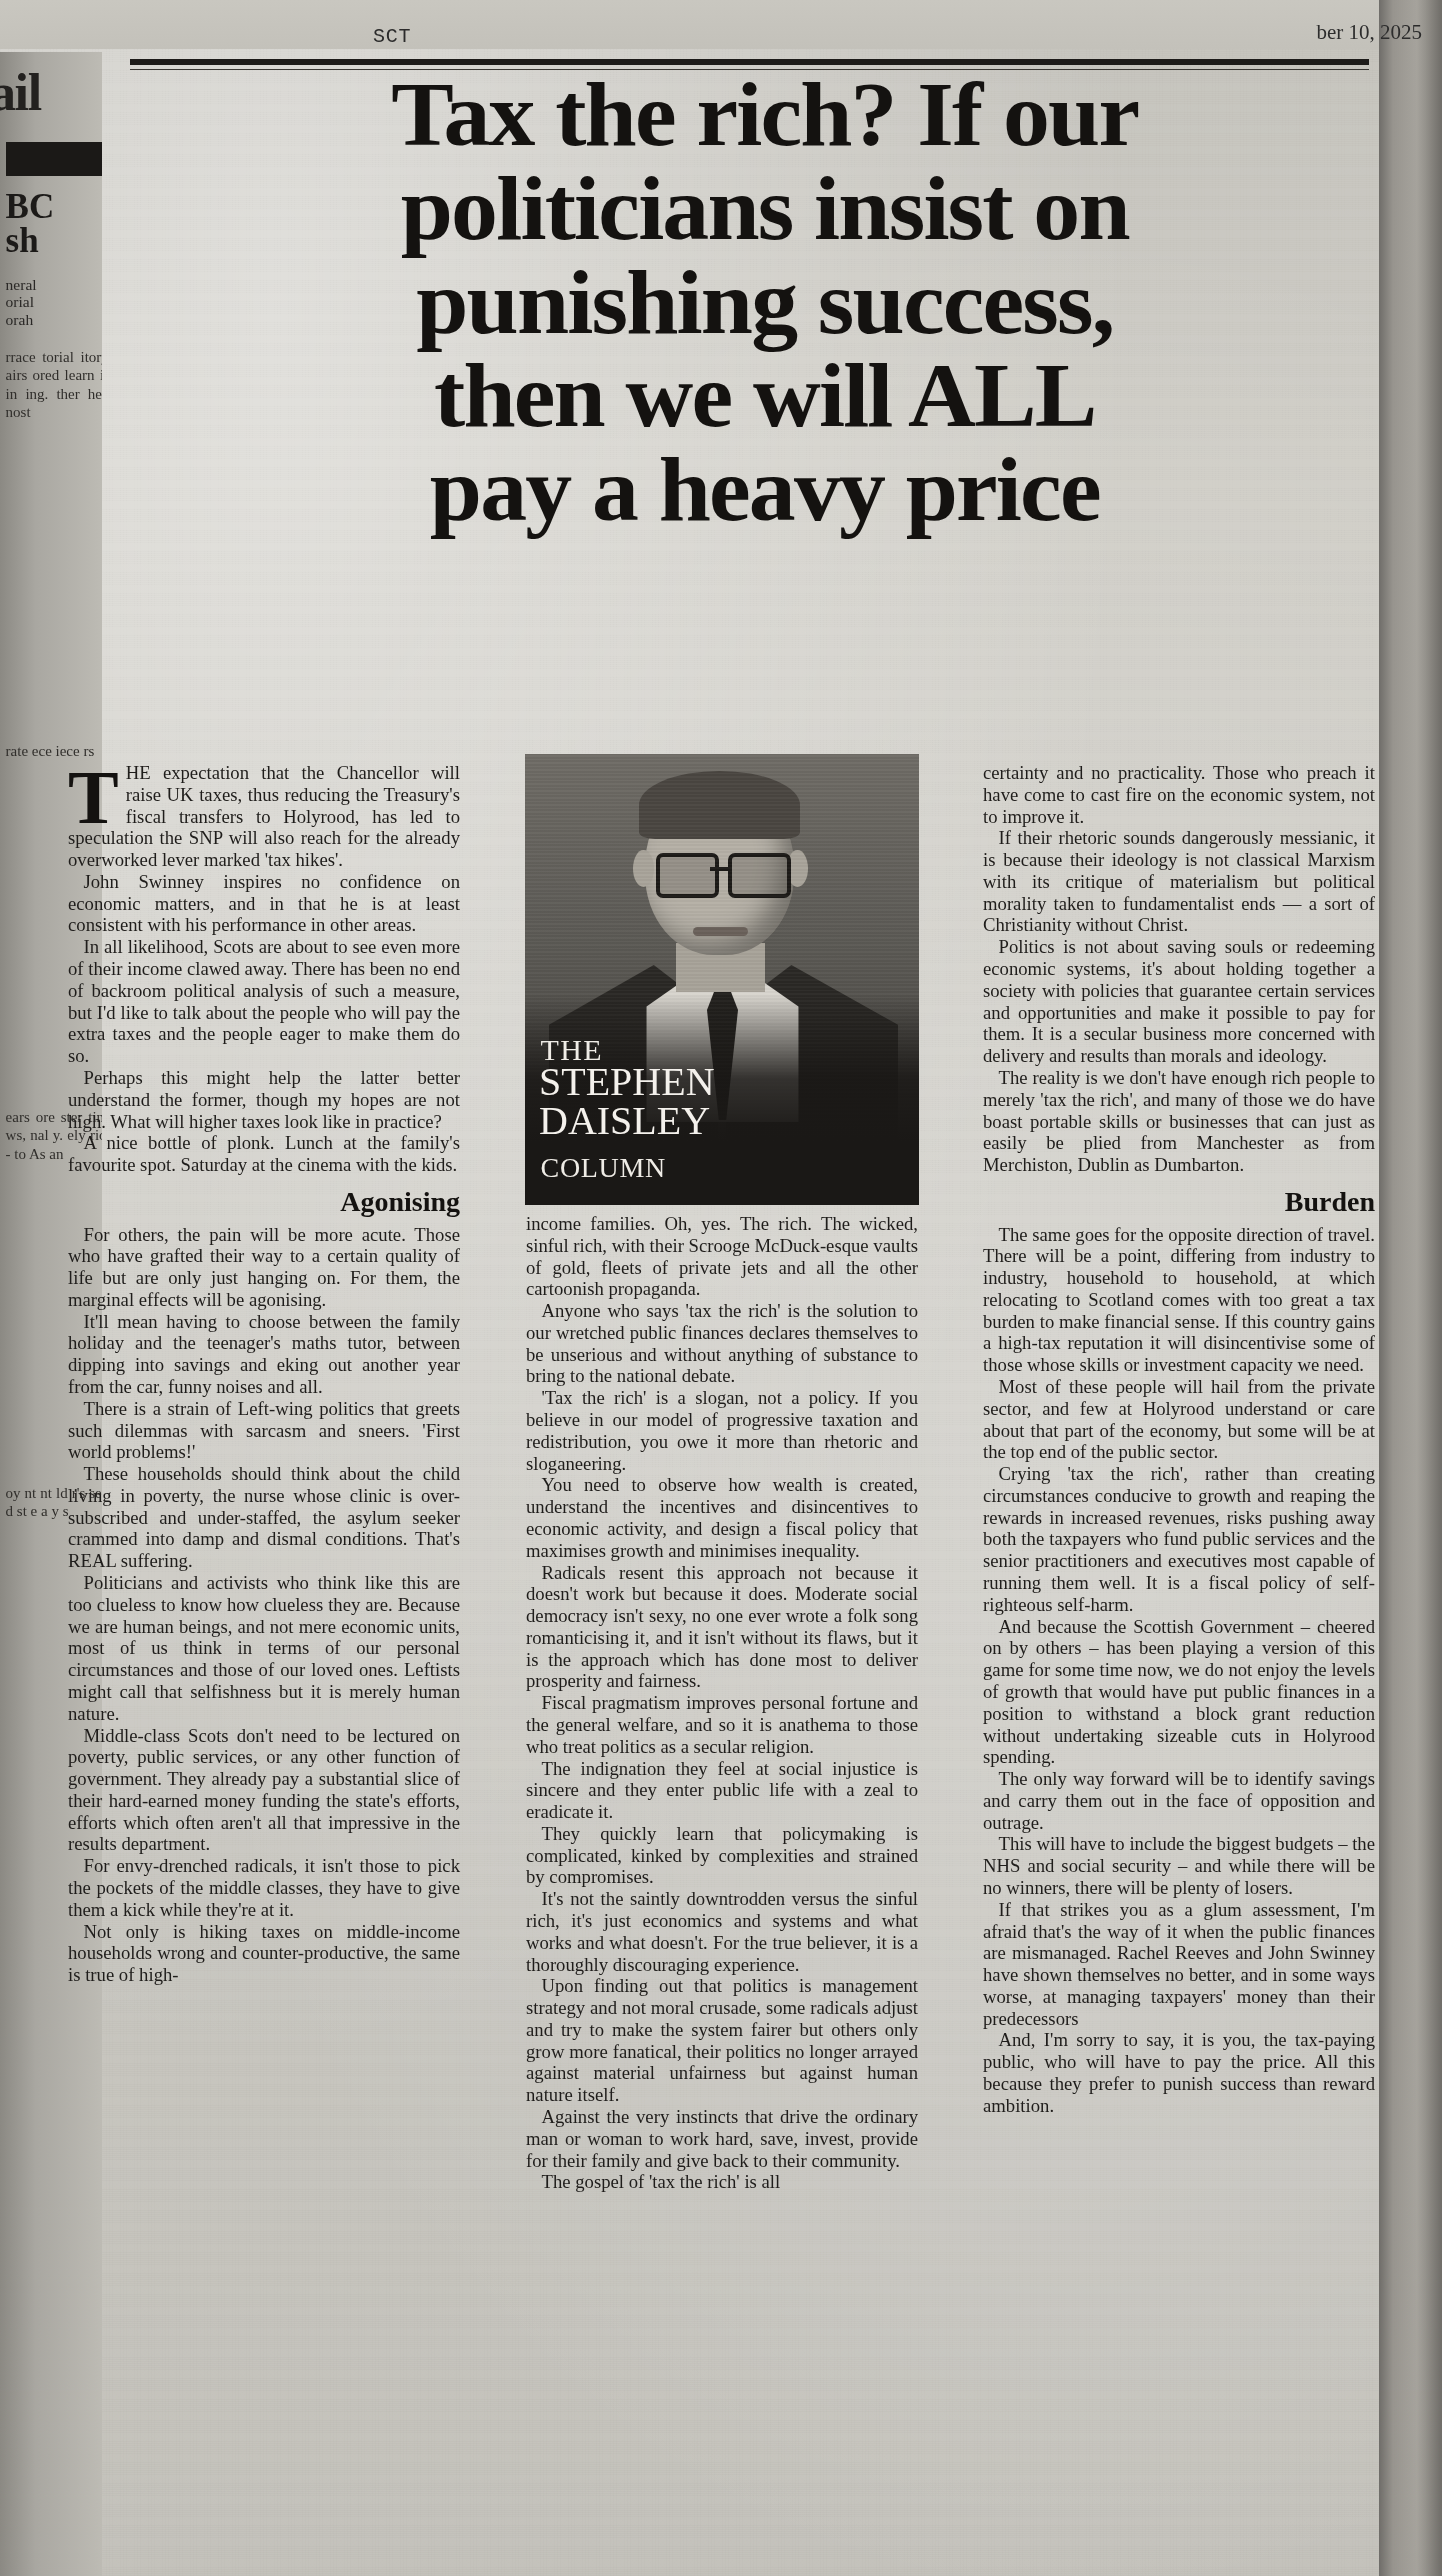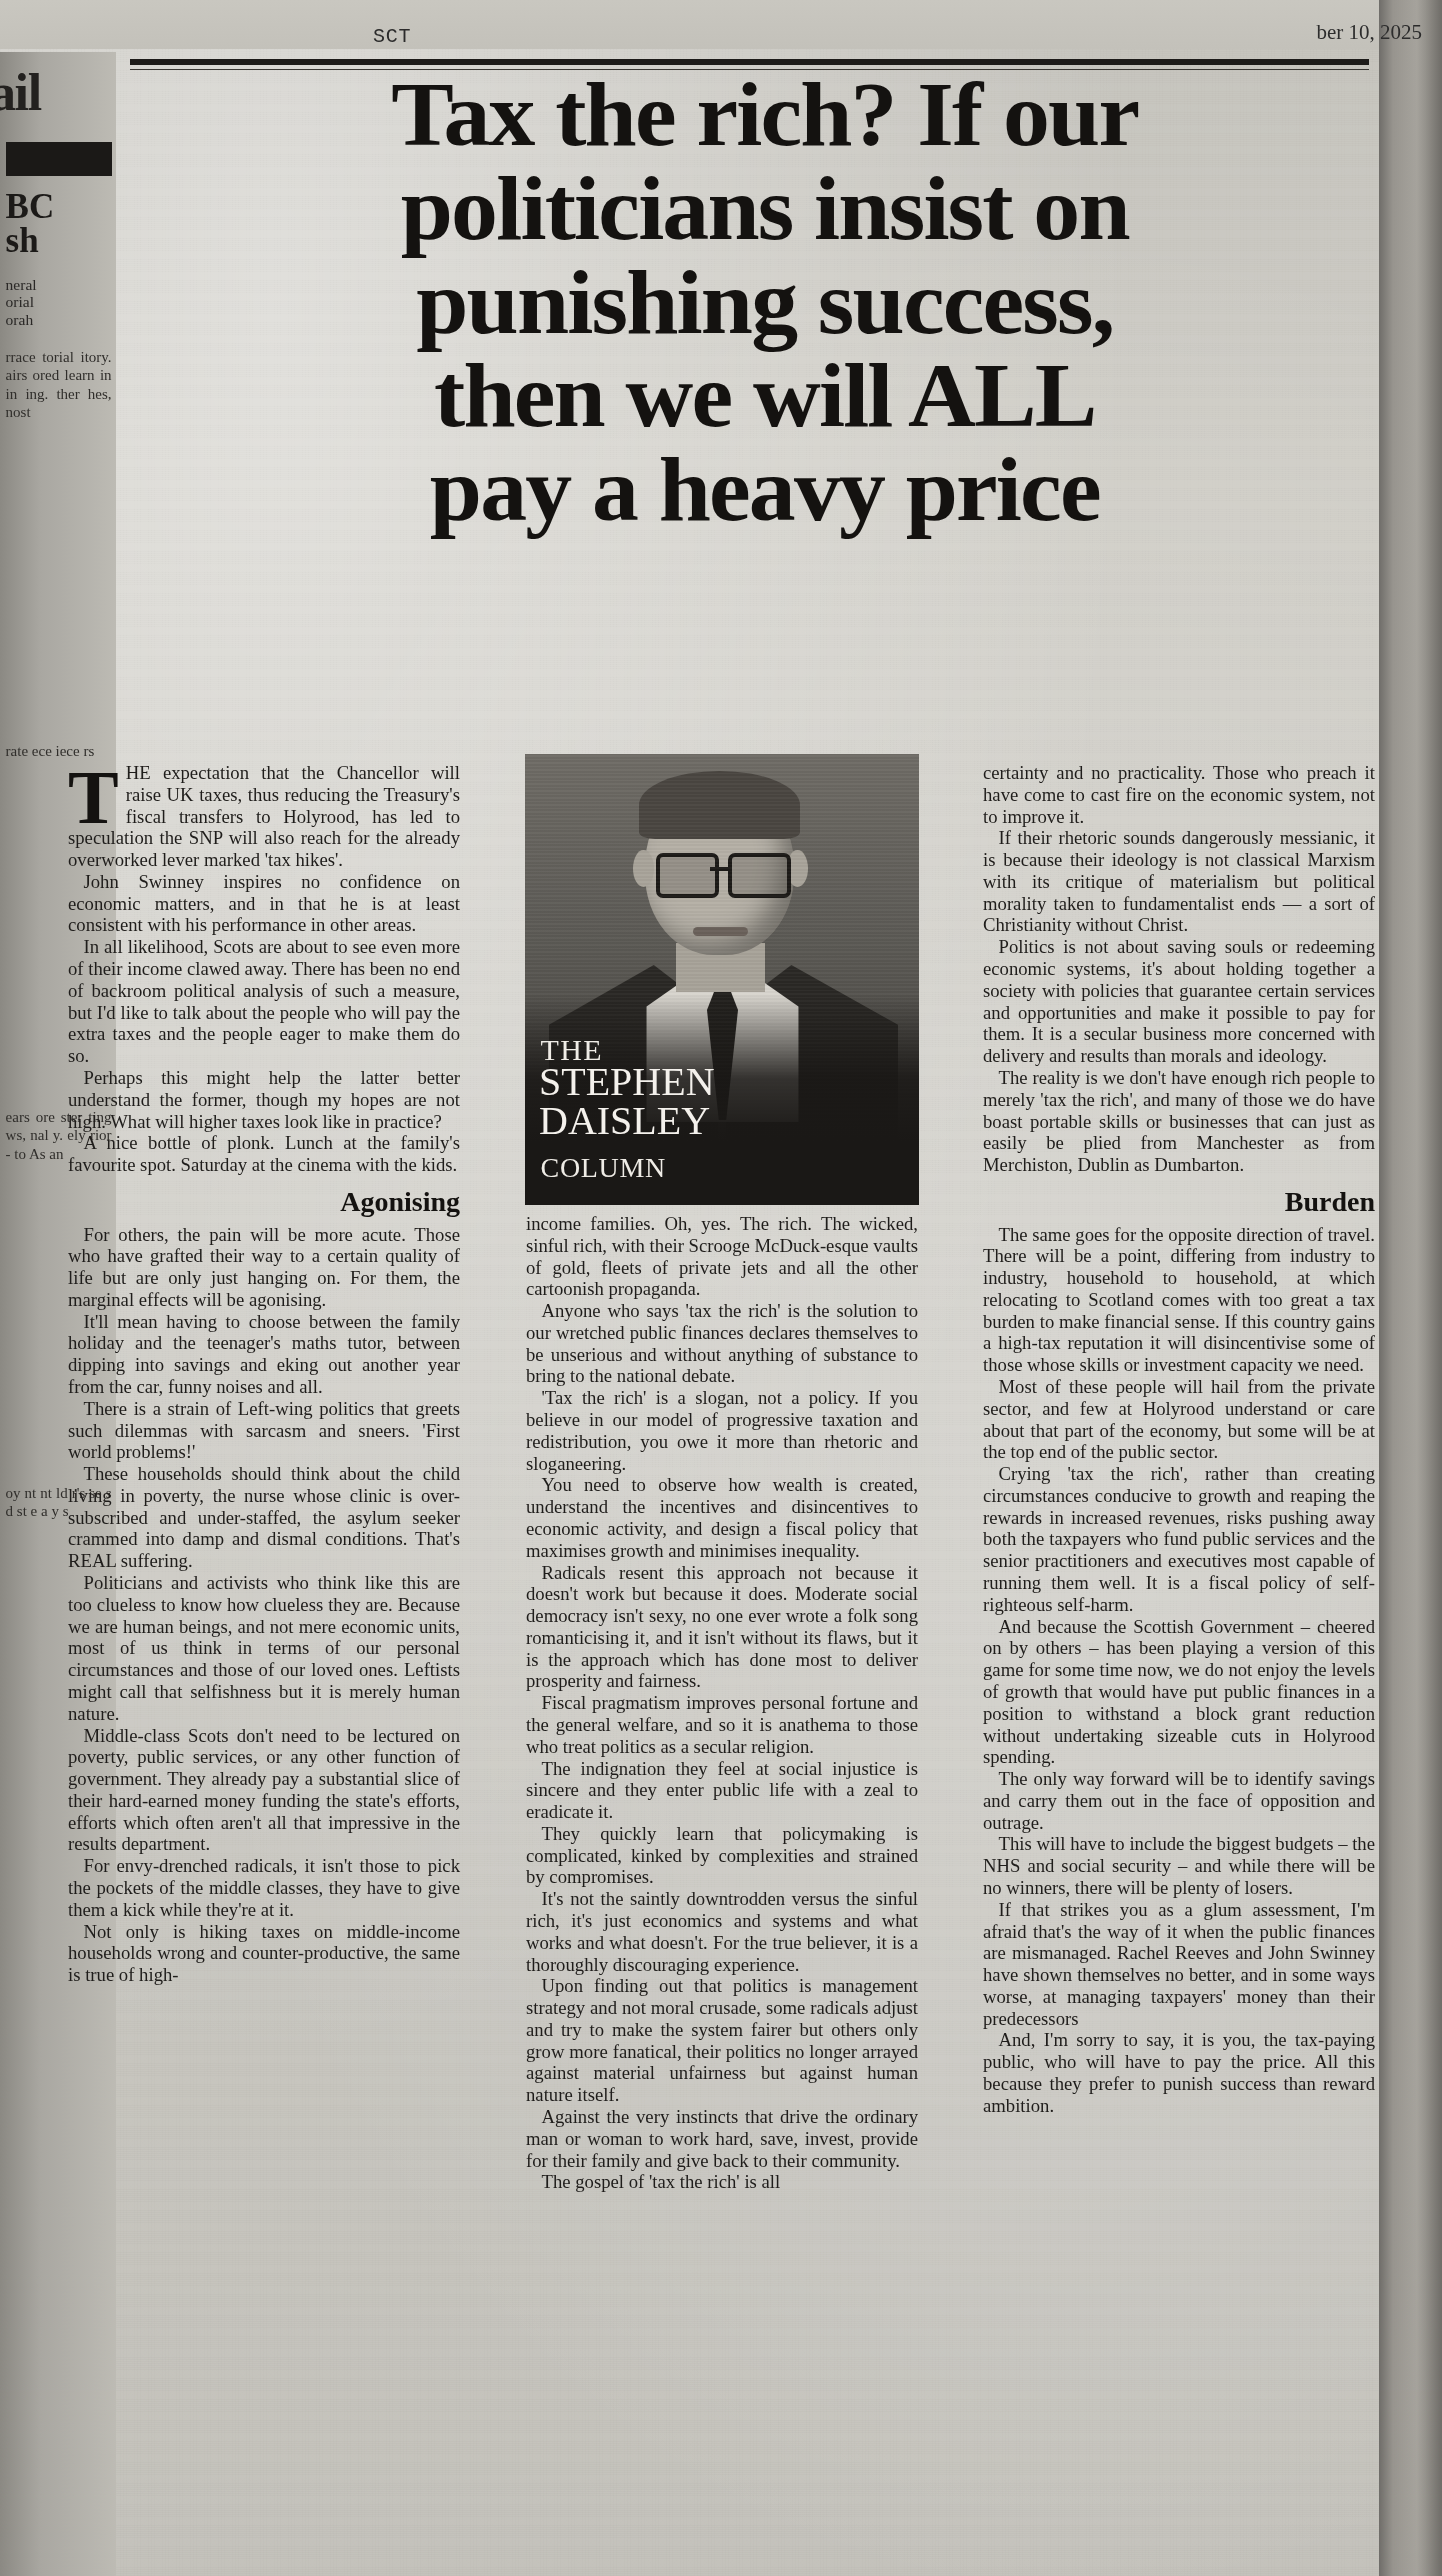--- a/index.html
+++ b/index.html
@@ -80,21 +80,21 @@
     position: absolute;
     left: 130px; top: 69px;
     width: 1239px; height: 1.4px;
     background: #3a3834;
   }
 
   
   .gutter {
     position: absolute;
     left: 0; top: 52px;
-    width: 116px; height: 2524px;
+    width: 102px; height: 2524px;
     background: linear-gradient(90deg,#8b8983 0%, #a9a7a1 35%, #bdbbb4 100%);
     overflow: hidden;
   }
   .gutter-mast {
     position: absolute;
     left: -10px; top: 11.3px;
     font-family: "Liberation Serif", serif;
     font-weight: 700;
     font-size: 52px;
     color: #23211f;

